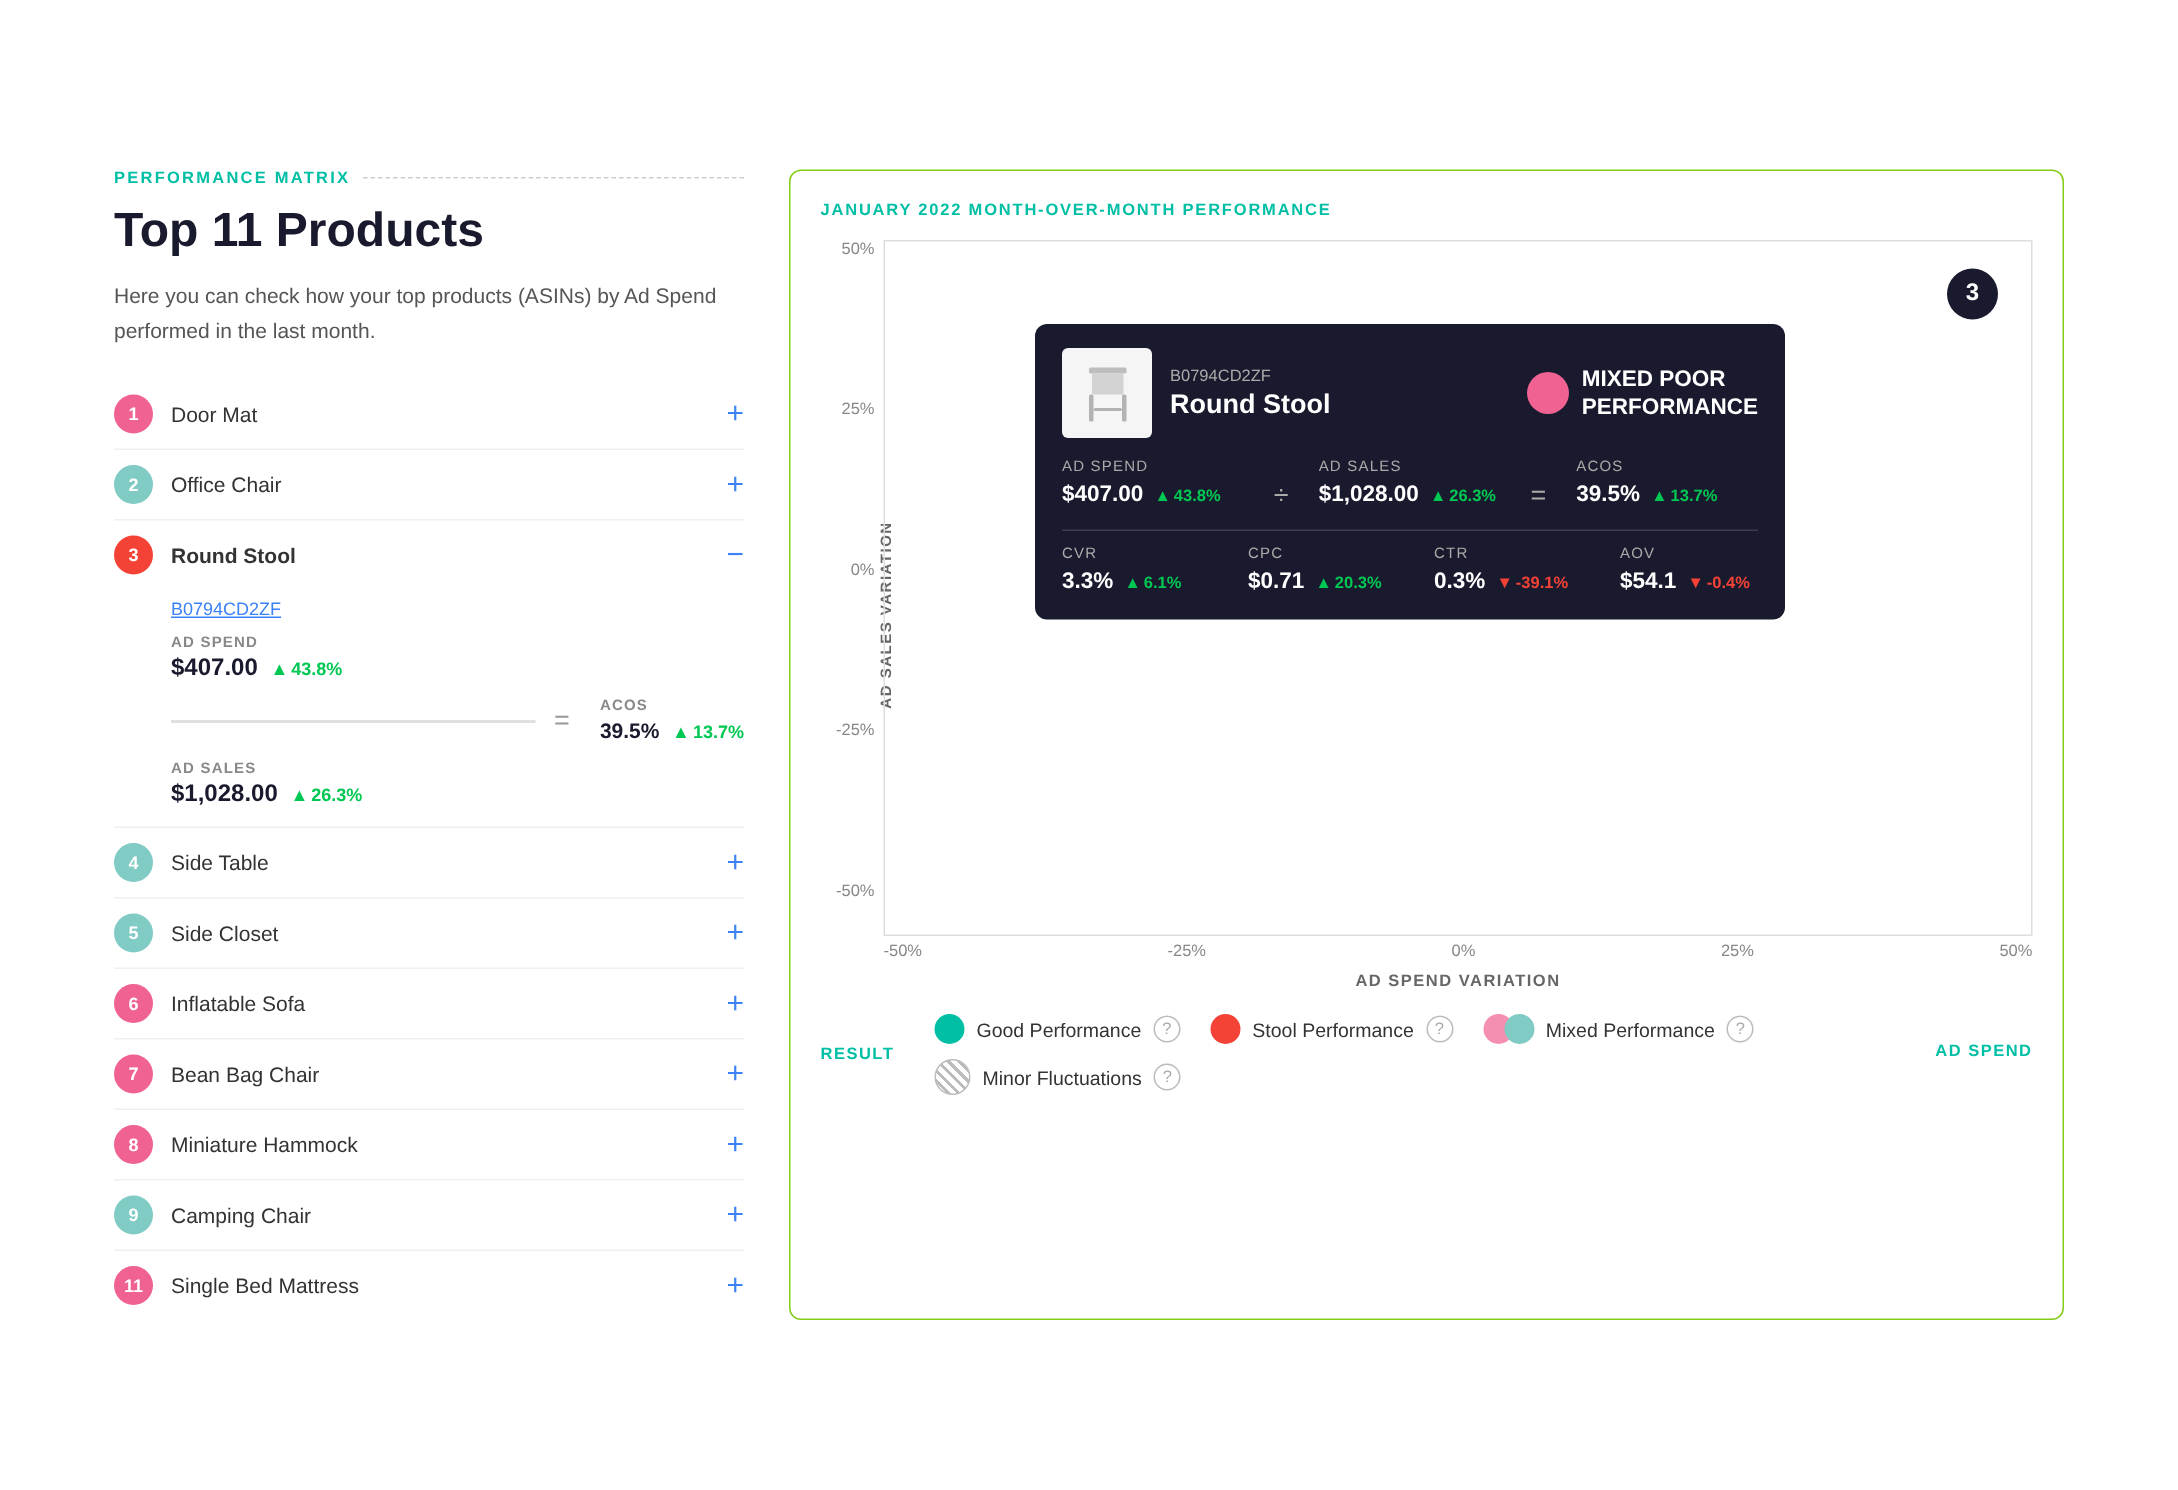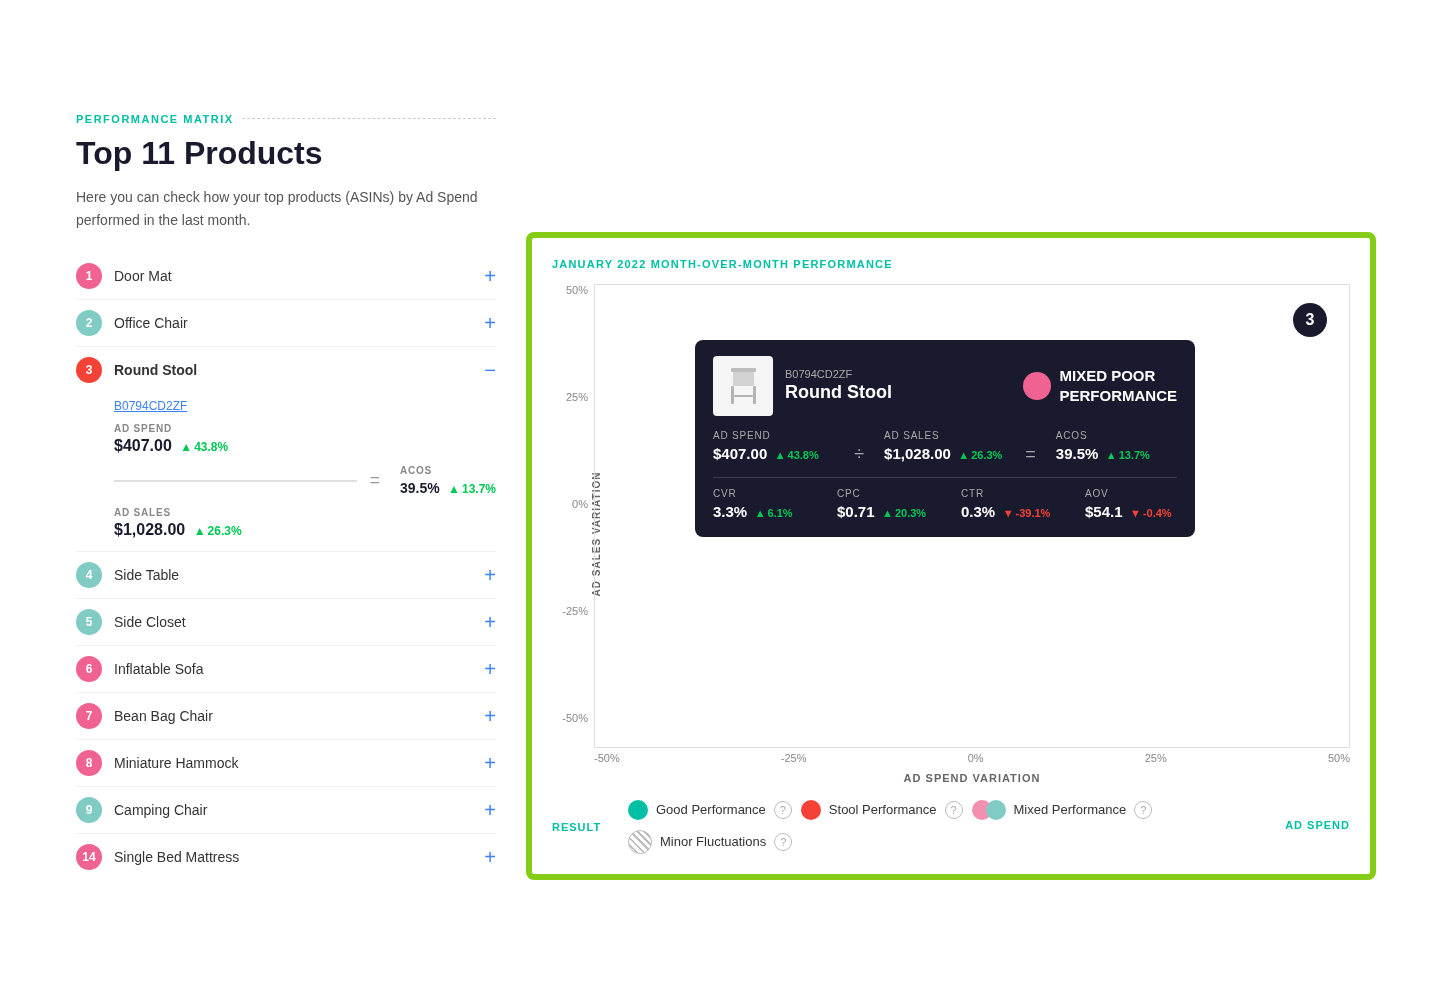--- a/index.html
+++ b/index.html
@@ -11,21 +11,20 @@
       display: flex;
       align-items: center;
       justify-content: center;
     }
     .container {
       width: 1360px;
       background: #fff;
       padding: 30px 30px 30px 30px;
       display: flex;
       gap: 30px;
-      align-items: flex-end;
     }
     
     .left-panel {
       width: 420px;
       flex-shrink: 0;
     }
     .section-label {
       font-size: 11px;
       font-weight: 600;
       letter-spacing: 1.5px;
@@ -137,21 +136,21 @@
     }
     .equals-sign {
       font-size: 18px;
       color: #999;
     }
     .acos-block { margin-left: 8px; }
 
     
     .right-panel {
       flex: 1;
-      border: 6px solid #84cc16;
+      border: 1px solid #84cc16;
       border-radius: 8px;
       padding: 20px;
       overflow: hidden;
     }
     .chart-header-label {
       font-size: 11px;
       font-weight: 600;
       letter-spacing: 1.2px;
       color: #00bfa5;
       text-transform: uppercase;
@@ -274,21 +273,21 @@
       font-weight: 700;
       letter-spacing: 1px;
       color: #00bfa5;
       text-transform: uppercase;
       margin-right: 16px;
       width: 60px;
     }
     .legend-items {
       display: flex;
       flex-wrap: wrap;
-      gap: 10px 9px;
+      gap: 10px 20px;
       flex: 1;
     }
     .legend-item {
       display: flex;
       align-items: center;
       gap: 8px;
       font-size: 13px;
       color: #333;
     }
     .legend-dot {
@@ -433,21 +432,21 @@
         <span class="product-action">+</span>
       </li>
 
       <li class="product-item">
         <span class="rank-badge" style="background:#80cbc4;">9</span>
         <span class="product-name">Camping Chair</span>
         <span class="product-action">+</span>
       </li>
 
       <li class="product-item" style="border-bottom:none;">
-        <span class="rank-badge" style="background:#f06292;">14</span>
+        <span class="rank-badge" style="background:#f06292;">11</span>
         <span class="product-name">Single Bed Mattress</span>
         <span class="product-action">+</span>
       </li>
     </ul>
   </div>
 
   <div class="right-panel">
     <div class="chart-header-label">JANUARY 2022 MONTH-OVER-MONTH PERFORMANCE</div>
 
     <div style="display:flex; gap:0; height:500px;">

